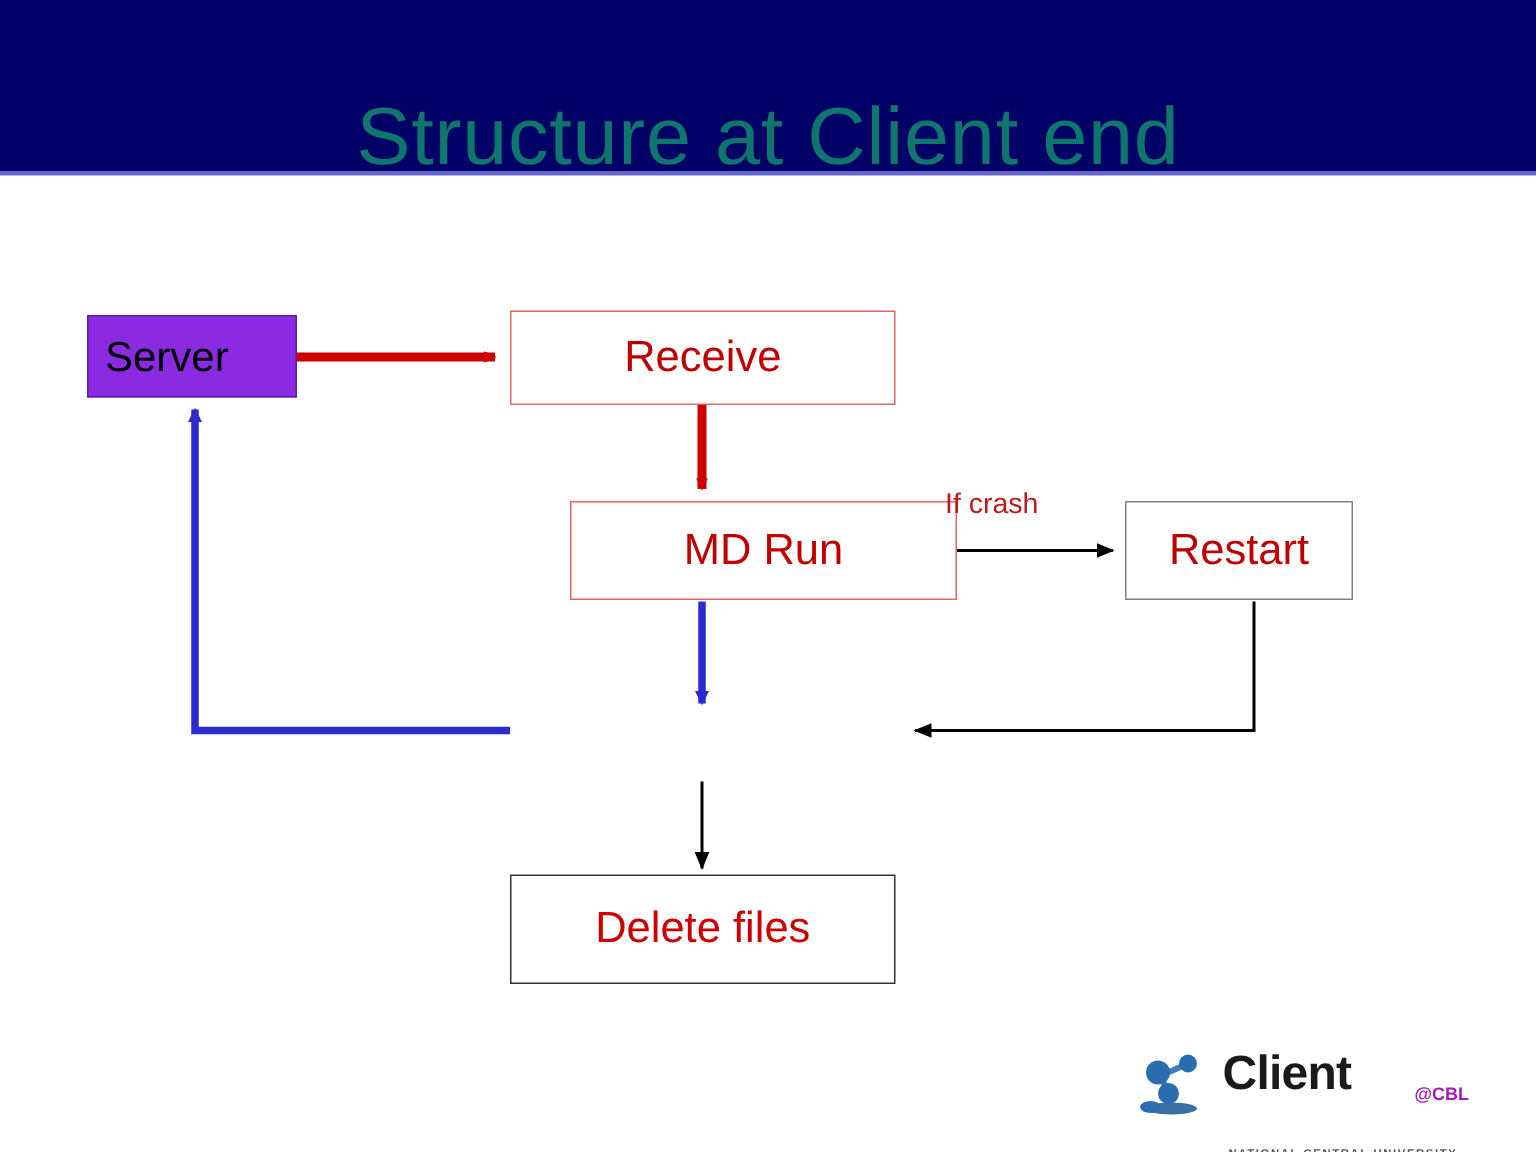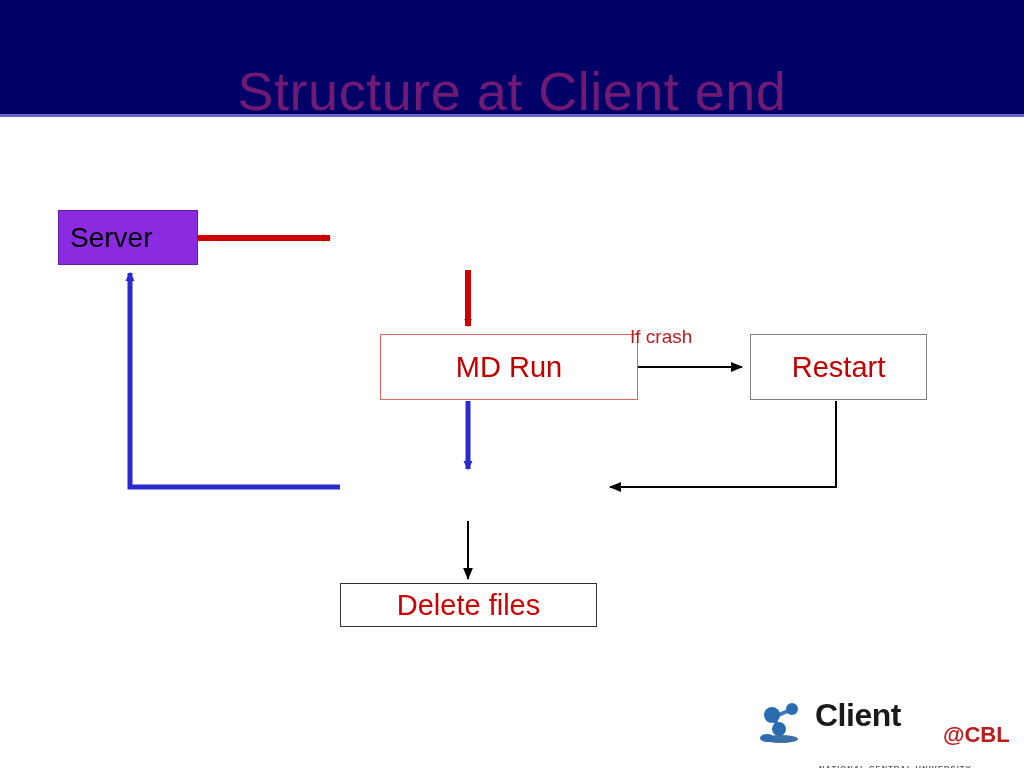--- a/index.html
+++ b/index.html
@@ -31,21 +31,21 @@
     width: 1024px;
     height: 3px;
     background: #6666cc;
   }
   #slide-title {
     position: absolute;
     left: 0;
     top: 20px;
     width: 1024px;
     text-align: center;
-    color: #701a75;
+    color: #0f766e;
     font-size: 54px;
     font-weight: normal;
     letter-spacing: 0.5px;
     line-height: 70px;
     white-space: nowrap;
   }
 
   
   #diagram {
     position: absolute;
@@ -133,23 +133,23 @@
     font-weight: bold;
     color: #555555;
     letter-spacing: 1.1px;
     white-space: nowrap;
     margin-top: 36px;
   }
   #logo-cbl {
     position: absolute;
     left: 186px;
     top: 24px;
-    font-size: 22px;
+    font-size: 12px;
     font-weight: bold;
-    color: #b91c1c;
+    color: #a21caf;
     letter-spacing: 0px;
     white-space: nowrap;
   }
   #logo-mark {
     position: absolute;
     left: 0px;
     top: 2px;
     width: 56px;
     height: 44px;
   }
@@ -188,31 +188,34 @@
 
     <line x1="468" y1="404" x2="468" y2="462" stroke="#000000" stroke-width="2" marker-end="url(#ah-black)"></line>
 
     <path d="M340,370 L130,370 L130,156" fill="none" stroke="#2a2ad0" stroke-width="5" marker-end="url(#ah-blue)"></path>
   </svg>
 
   <div class="node node-server" style="left:58px; top:93px; width:140px; height:55px;">
     <span>Server</span>
   </div>
 
+  <div class="node node-redline" style="left:340px; top:90px; width:257px; height:63px;">
+    <span>Receive</span>
+  </div>
 
   <div class="node node-redline" style="left:340px; top:217px; width:258px; height:66px;margin-left:40px;">
     <span>MD Run</span>
   </div>
 
-  <div class="node node-grayline" style="left:750px; top:217px; width:177px; height:66px;">
+  <div class="node node-grayline" style="left:750px; top:217px; width:152px; height:66px;">
     <span>Restart</span>
   </div>
 
 
-  <div class="node node-blackline" style="left:340px; top:466px; width:257px; height:44px;">
+  <div class="node node-blackline" style="left:340px; top:466px; width:257px; height:73px;">
     <span>Delete files</span>
   </div>
 
   <div class="edge-label" style="left:630px; top:209px;">If crash</div>
 </div>
 
 <div id="logo">
   <svg id="logo-mark" viewBox="0 0 56 44">
     <line x1="17" y1="17" x2="33" y2="10" stroke="#3f7cc0" stroke-width="4"></line>
     <line x1="17" y1="17" x2="21" y2="28" stroke="#3f7cc0" stroke-width="4"></line>

